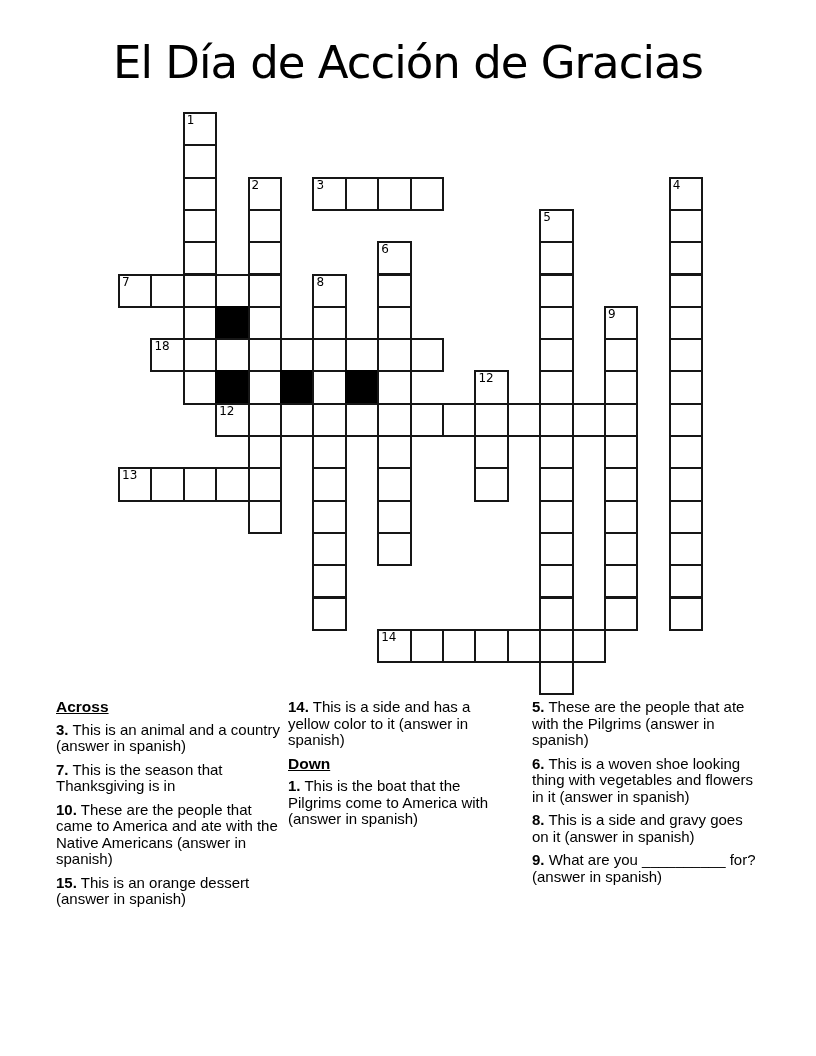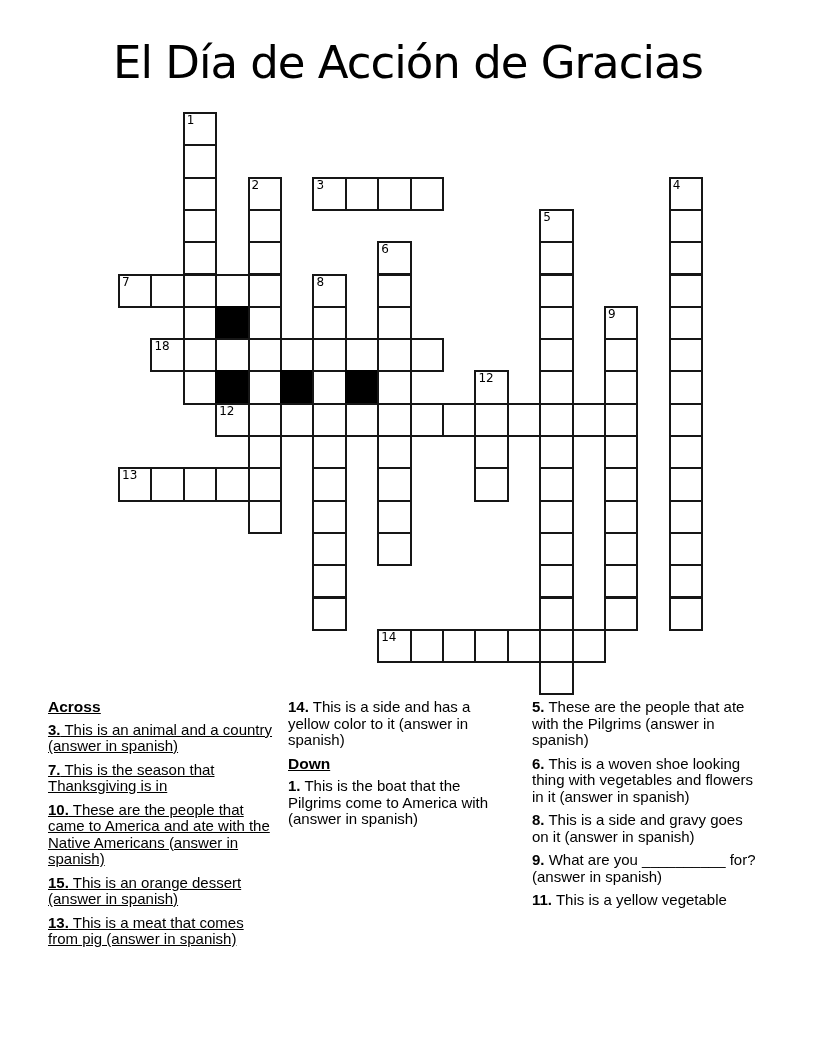--- a/index.html
+++ b/index.html
@@ -41,21 +41,21 @@
     font-family: "DejaVu Sans", sans-serif;
     color: #000;
   }
   .clue-col {
     position: absolute;
     width: 228px;
     font-size: 15px;
     line-height: 16.5px;
     color: #000;
   }
-  #clue-col-1 { left: 48px;  top: 699px; text-decoration: underline; }
+  #clue-col-1 { left: 56px;  top: 699px; }
   #clue-col-2 { left: 288px; top: 699px; }
   #clue-col-3 { left: 532px; top: 699px; }
   .clue-head {
     margin: 0 0 6px 0;
     font-size: 15.5px;
     font-weight: bold;
     text-decoration: underline;
   }
   #down-heading { margin-top: 2px; }
   p.clue { margin: 0 0 7px 0; }
@@ -216,37 +216,35 @@
       <div class="cell" style="left: 539.2px; top: 661.1px; width: 34.4px; height: 34.3px;"></div>
     </div>
 
   <div class="clue-col" id="clue-col-1">
     <h2 class="clue-head">Across</h2>
     <div id="across-list-1">
         <p class="clue"><b>3.</b> This is an animal and a country (answer in spanish)</p>
         <p class="clue"><b>7.</b> This is the season that Thanksgiving is in</p>
         <p class="clue"><b>10.</b> These are the people that came to America and ate with the Native Americans (answer in spanish)</p>
         <p class="clue"><b>15.</b> This is an orange dessert (answer in spanish)</p>
-        <p class="clue"><b>13.</b> This is a meat that comes from pig (answer in spanish)</p>
       </div>
   </div>
 
   <div class="clue-col" id="clue-col-2">
     <div id="across-list-2">
         <p class="clue"><b>14.</b> This is a side and has a yellow color to it (answer in spanish)</p>
       </div>
     <h2 class="clue-head" id="down-heading">Down</h2>
     <div id="down-list-1">
         <p class="clue"><b>1.</b> This is the boat that the Pilgrims come to America with (answer in spanish)</p>
       </div>
   </div>
 
   <div class="clue-col" id="clue-col-3">
     <div id="down-list-2">
         <p class="clue"><b>5.</b> These are the people that ate with the Pilgrims (answer in spanish)</p>
         <p class="clue"><b>6.</b> This is a woven shoe looking thing with vegetables and flowers in it (answer in spanish)</p>
         <p class="clue"><b>8.</b> This is a side and gravy goes on it (answer in spanish)</p>
         <p class="clue"><b>9.</b> What are you __________ for? (answer in spanish)</p>
-        <p class="clue"><b>11.</b> This is a yellow vegetable</p>
       </div>
   </div>
 
 </div>
 
 </body></html>

